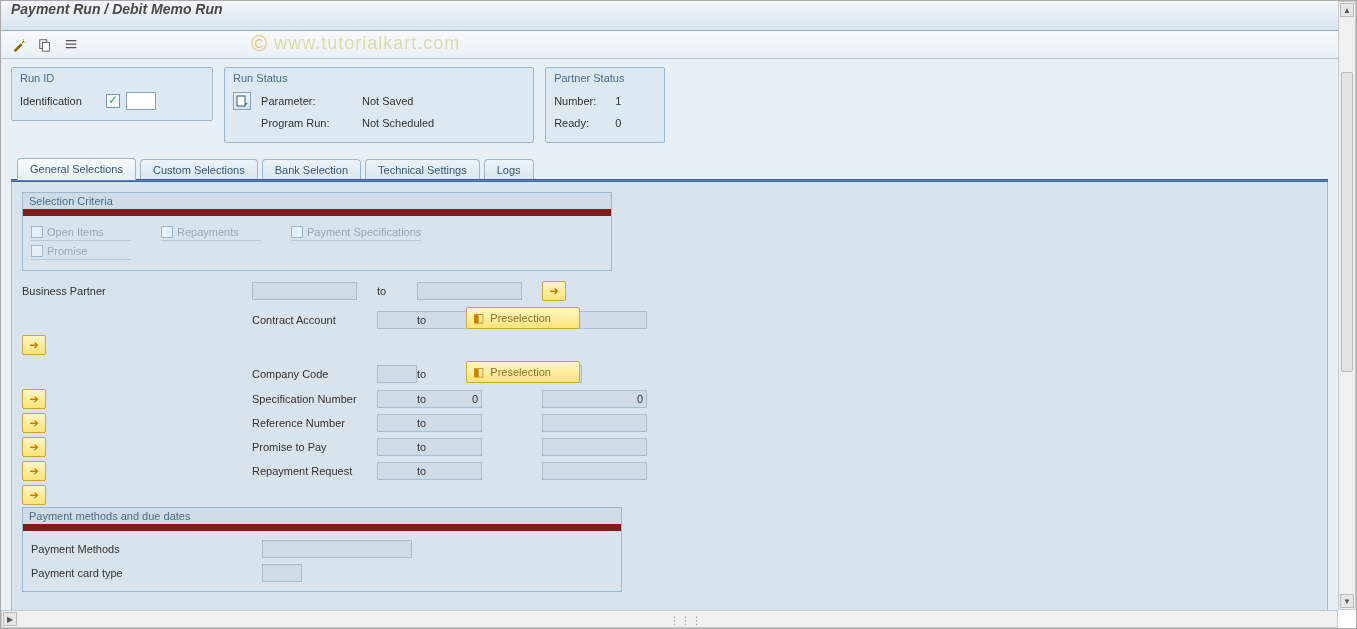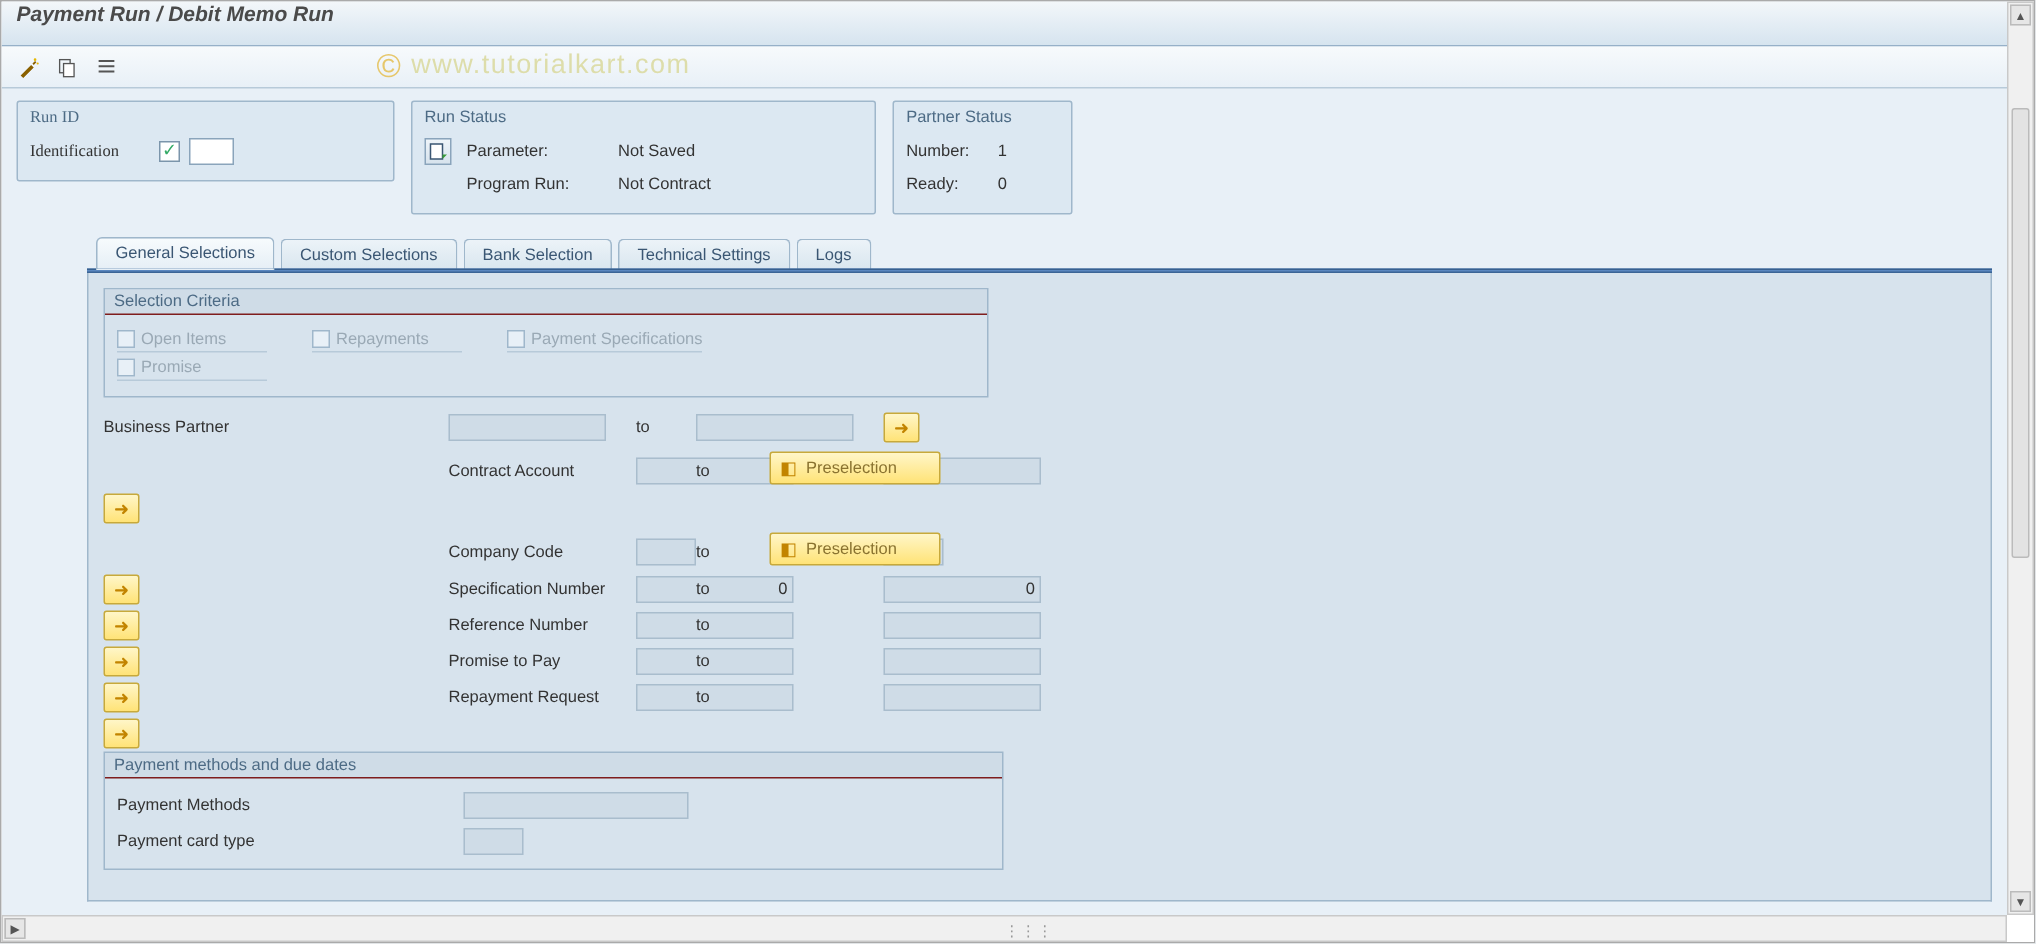--- a/index.html
+++ b/index.html
@@ -26,42 +26,42 @@
   .watermark .c { color:#e6c76b; font-size:22px; vertical-align:middle; }
 
   .content { padding:8px 10px; }
 
   .groupbox { background:#dce8f2; border:1px solid #9fb7cb; border-radius:2px; padding:4px 8px 8px; display:inline-block; vertical-align:top; margin-right:8px; }
   .groupbox .gb-title { color:#4d6b85; font-size:11px; margin-bottom:6px; }
   .gb-row { display:flex; align-items:center; height:22px; gap:6px; }
   .gb-label { min-width:80px; color:#333; }
   .gb-label-mid { min-width:95px; }
 
-  .run-id { width:252px;font-family:Liberation Serif, serif; }
+  .run-id { width:202px; }
   .run-status { width:310px; }
   .interval-status { width:120px; }
 
   input.field, .field { height:18px; border:1px solid #8aa4bb; background:#fff; padding:0 3px; font:inherit; color:#333; }
   input.field.boxed { background:#fff; border:1px solid #8aa4bb; }
   .field.shade { background:#cfdce7; border:1px solid #a9bdcd; }
 
   .chk { width:14px; height:14px; border:1px solid #7b95ab; background:#fff; display:inline-block; position:relative; }
   .chk.checked::after { content:'✓'; position:absolute; top:-2px; left:1px; font-size:12px; color:#3a6; }
 
   .square-icon { width:18px; height:18px; border:1px solid #8aa4bb; background:linear-gradient(#eef4f9,#d7e3ed); display:inline-flex; align-items:center; justify-content:center; font-size:10px; color:#3a5673; }
 
-  .tabs-wrap { margin-top:14px;margin-left:47px; }
+  .tabs-wrap { margin-top:14px; }
   .tabstrip { display:flex; align-items:flex-end; gap:0; padding-left:6px; }
   .tab { background:linear-gradient(#ecf3f8,#d9e6ef); border:1px solid #9fb7cb; border-bottom:none; border-radius:4px 4px 0 0; padding:4px 12px; margin-right:4px; font-size:11px; color:#3a5673; cursor:pointer; position:relative; top:1px; }
   .tab.active { background:linear-gradient(#f7fbfd,#e6eff6); border-bottom:1px solid #e6eff6; z-index:2; }
   .tab-divider { height:3px; background:#5a87bf; border-top:1px solid #38608f; border-bottom:1px solid #3b6596; position:relative; }
   .tab-body { border:1px solid #9fb7cb; border-top:none; background:#d7e3ed; padding:10px; min-height:400px; }
 
   .sub-group { border:1px solid #9fb7cb; background:#d7e3ed; margin-bottom:10px; }
-  .sub-group .sg-title { background:#cfdce7; border-bottom:1px solid #7f1d1d; padding:2px 6px; color:#4d6b85; }
+  .sub-group .sg-title { background:#cfdce7; border-bottom:7px solid #7f1d1d; padding:2px 6px; color:#4d6b85; }
   .sub-group .sg-body { padding:6px 8px; }
 
   .sel-criteria { width:590px; }
   .sel-row { display:flex; align-items:flex-end; gap:30px; margin:4px 0; }
   .sel-item { display:flex; align-items:center; gap:4px; color:#8aa; }
   .sel-item.disabled { color:#9aa9b5; }
   .sel-item .cb { width:12px; height:12px; border:1px solid #9fb7cb; background:#e8f0f7; }
   .sel-underline { border-bottom:1px solid #b7cad9; padding-bottom:2px; }
 
   .form-grid { display:grid; grid-template-columns: 230px 125px 40px 125px 30px; row-gap:4px; align-items:center; margin-top:10px; width:600px; position:relative; }
@@ -135,21 +135,21 @@
                 <rect x="1" y="1" width="8" height="10" fill="#fff" stroke="#3a5673"></rect>
                 <polygon points="9,11 12,8 9,8" fill="#3a9b3a"></polygon>
               </svg>
           </span>
           <span class="gb-label-mid" style="margin-left:4px">Parameter:</span>
           <span>Not Saved</span>
         </div>
         <div class="gb-row">
           <span style="width:18px"></span>
           <span class="gb-label-mid" style="margin-left:4px">Program Run:</span>
-          <span>Not Contract</span>
+          <span>Not Scheduled</span>
         </div>
       </div>
 
       <div class="groupbox interval-status">
         <div class="gb-title">Partner Status</div>
         <div class="gb-row">
           <span style="min-width:55px">Number:</span>
           <span>1</span>
         </div>
         <div class="gb-row">

